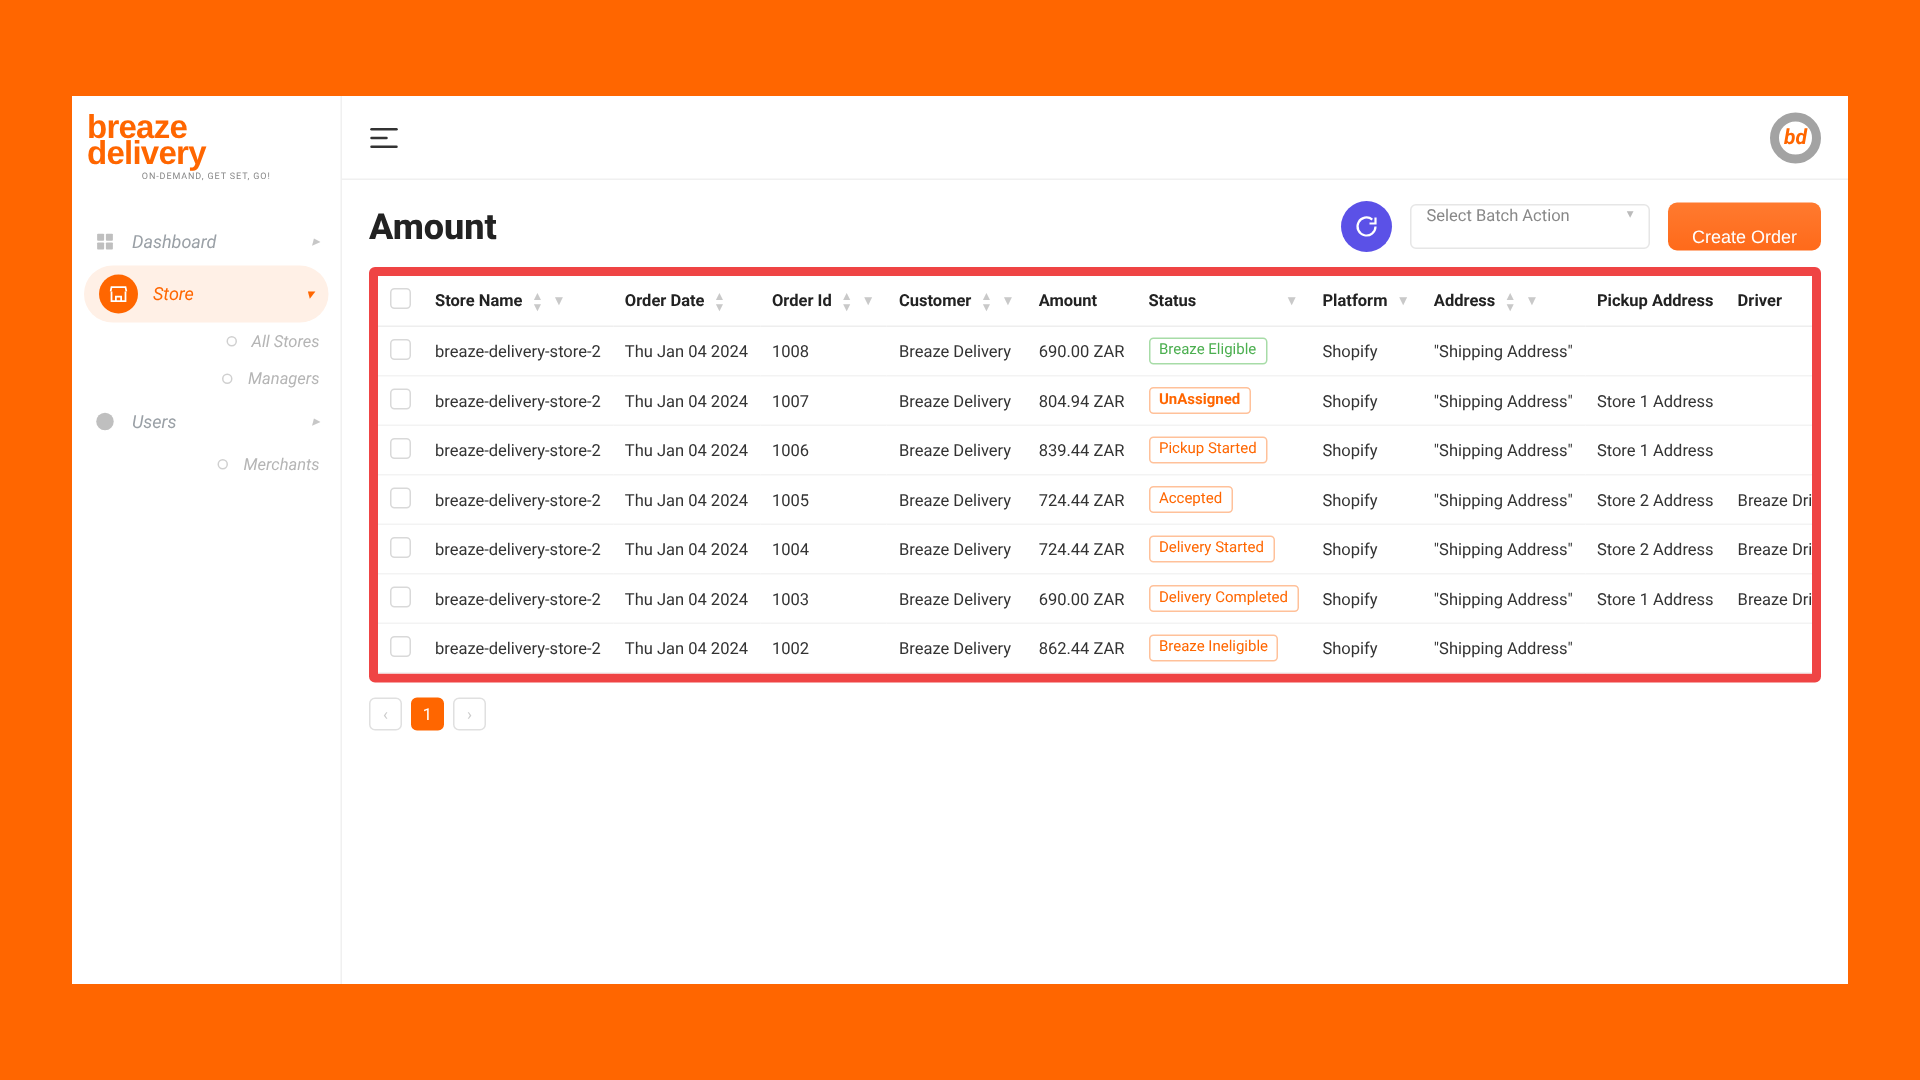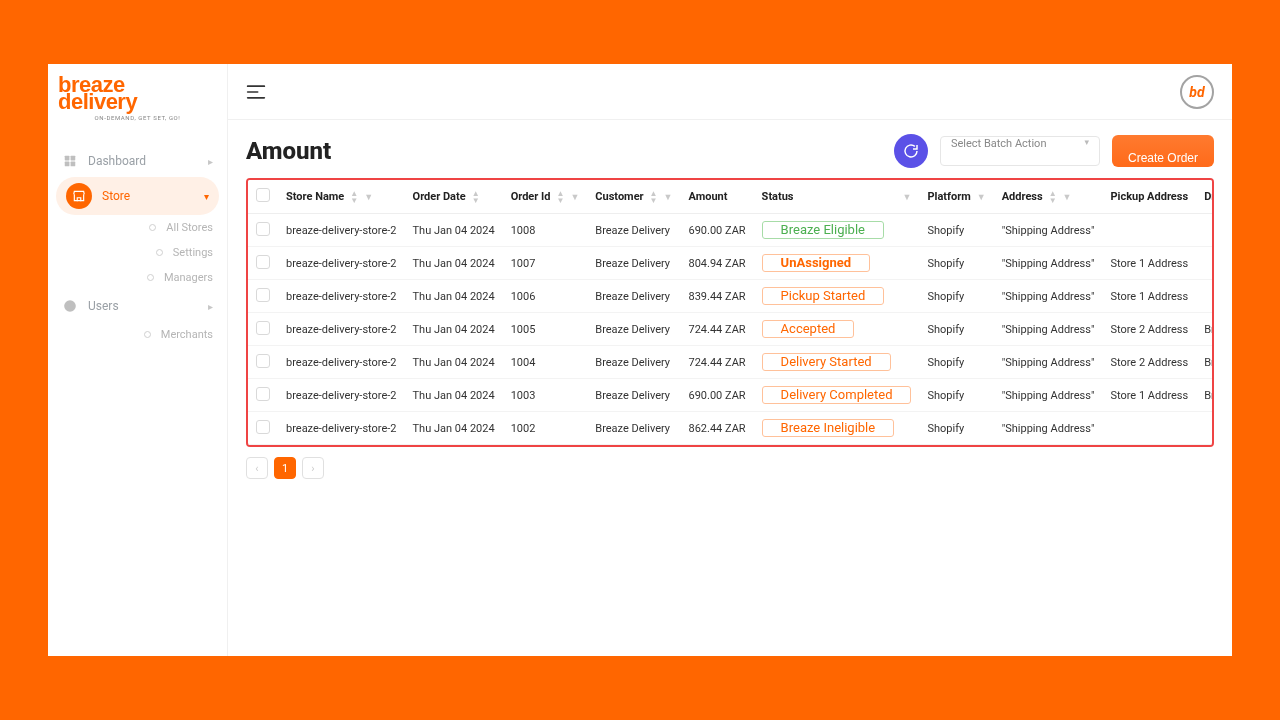--- a/index.html
+++ b/index.html
@@ -41,21 +41,21 @@
     font-family: Arial, sans-serif;
     text-transform: lowercase;
   }
   .logo-tag {
     font-size: 6px;
     letter-spacing: 0.6px;
     color: #888;
     margin-top: 4px;
     text-align: center;
   }
-  .nav { margin-top: 18px; }
+  .nav { margin-top: 18px; font-style: italic; }
   .nav-item {
     display: flex;
     align-items: center;
     padding: 8px 14px;
     color: #9aa0a6;
     cursor: pointer;
     position: relative;
     font-size: 12px;
   }
   .nav-item .icon-box {
@@ -103,21 +103,21 @@
     height: 56px;
     display:flex; align-items:center;
     padding: 0 18px;
     border-bottom: 1px solid #f0f0f0;
   }
   .hamburger { cursor:pointer; color:#333;}
   .hamburger svg { display:block; }
   .topbar .spacer { flex:1; }
   .brand-circle {
     width: 34px; height:34px; border-radius:50%;
-    border: 2px solid #a3a3a3;
+    border: 6px solid #a3a3a3;
     display:flex; align-items:center; justify-content:center;
     color:#ff6600; font-weight:700; font-size:14px;
     font-style: italic;
   }
   .content { padding: 14px 18px; flex:1; overflow:auto;}
   .page-head {
     display:flex; align-items:center; margin-bottom: 10px;
   }
   .page-title { font-size: 24px; font-weight:800; color:#222; }
   .head-actions { margin-left:auto; display:flex; align-items:center; gap:12px;}
@@ -133,40 +133,40 @@
     font-size:11px; color:#888; cursor:pointer;
     justify-content:space-between; background:#fff;
   }
   .create-btn {
     background:linear-gradient(180deg,#ff7a2f,#ff6a1a);
     color:#fff; border:none; border-radius:6px;
     height:30px; padding:16px 16px; font-size:12px; cursor:pointer;
     font-weight:500;
   }
   
-  .table-wrap { border:2px solid #ef4444; border-radius:4px; overflow-x:auto;}
+  .table-wrap { border:6px solid #ef4444; border-radius:4px; overflow-x:auto;}
   table { width:100%; border-collapse:collapse; font-size:11px; color:#333; table-layout:auto;}
   thead th {
     text-align:left; font-weight:700; color:#222;
     padding:8px 8px; border-bottom:1px solid #eee; white-space:nowrap;
     background:#fff;
   }
   .th-inner { display:flex; align-items:center; gap:6px;}
   .sort-icons { color:#c9c9c9; font-size:8px; line-height:7px; display:flex; flex-direction:column;}
   .filter-icon { color:#c9c9c9; font-size:9px;}
   tbody td {
     padding:7px 8px; border-bottom:1px solid #f3f3f3; white-space:nowrap;
   }
   .chk {
     width:14px; height:14px; border:1px solid #d9d9d9; border-radius:3px; display:inline-block;
     cursor:pointer; background:#fff;
   }
   .status-pill {
     display:inline-block; border:1px solid; border-radius:3px;
-    font-size:13px; padding:2px 18px; line-height:12px;
+    font-size:10px; padding:2px 6px; line-height:12px;
   }
   
   .pagination { display:flex; gap:6px; margin-top:10px;}
   .pg-btn {
     width:22px; height:22px; border:1px solid #ff6600; border-radius:4px;
     display:flex; align-items:center; justify-content:center;
     color:#ff6600; font-size:11px; cursor:pointer; background:#fff;
   }
   .pg-btn.active { background:#ff6600; color:#fff;}
   .pg-btn.disabled { border-color:#e0e0e0; color:#ccc; cursor:default;}
@@ -203,23 +203,20 @@
               <path d="M3 9l1-5h16l1 5"></path>
               <path d="M4 9v11h16V9"></path>
               <path d="M9 21v-6h6v6"></path>
             </svg>
         </span>
         <span>Store</span>
         <span class="chev">▾</span>
       </div>
       <div class="sub-item">
           <span>All Stores</span>
-        </div>
-      <div class="sub-item">
-          <span>Settings</span>
         </div>
       <div class="sub-item">
           <span>Managers</span>
         </div>
 
       <div class="nav-item">
         <span class="icon-box">
           <svg width="14" height="14" viewBox="0 0 24 24" fill="currentColor">
               <circle cx="12" cy="12" r="10"></circle>
             </svg>

